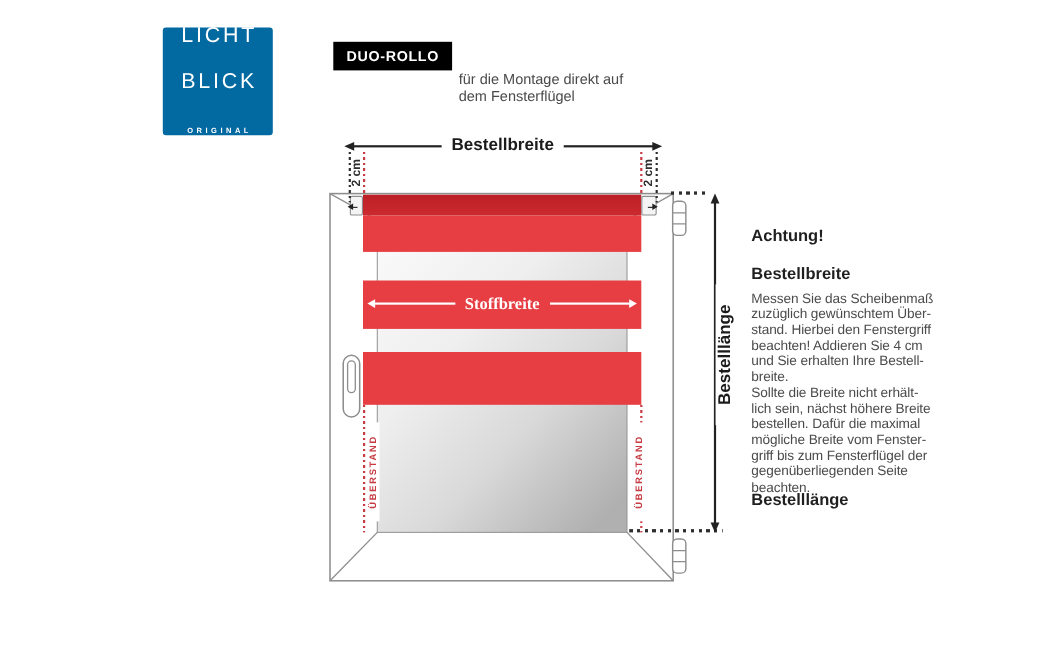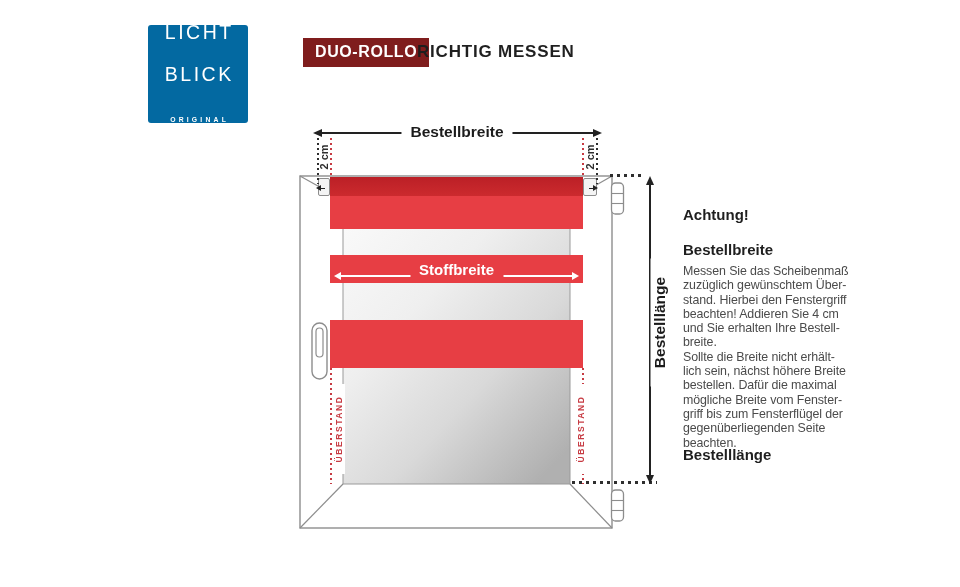--- a/index.html
+++ b/index.html
@@ -9,21 +9,21 @@
   }
   .abs{position:absolute;}
 
   
   #logo{left:100px;top:25px;width:100px;height:98px;background:#0369a1;border-radius:3px;
     display:flex;flex-direction:column;align-items:center;justify-content:space-between;margin-left:48px;}
   .logo-line{color:#fff;font-size:19.5px;font-weight:500;letter-spacing:2.5px;line-height:15px;text-indent:2.5px;}
   .logo-tagline{color:#fff;font-size:6.8px;font-weight:600;letter-spacing:3.2px;margin-top:8px;text-indent:3.2px;}
 
   
-  #badge{left:303px;top:38px;background:#7f1d1d;color:#fff;font-size:16px;font-weight:700;
+  #badge{left:303px;top:38px;background:#000000;color:#fff;font-size:13px;font-weight:700;
     letter-spacing:.6px;padding:5px 12px 6px 12px;}
   #title{left:417px;top:42px;font-size:17px;font-weight:700;letter-spacing:.8px;color:#1f1f1f;}
   #subtitle{left:417px;top:64px;font-size:13.2px;line-height:15.6px;color:#4a4a4a;white-space:pre-line;}
 
   
   .info-section{left:683px;width:175px;}
   .info-heading{font-size:15px;font-weight:700;color:#1f1f1f;margin:0 0 6px 0;}
   .info-body{font-size:12.4px;line-height:14.3px;color:#4b4b4b;white-space:pre-line;letter-spacing:-.1px;}
   #section-achtung{top:170px;margin-top:36px;}
   #section-bestellbreite{top:241px;}
@@ -49,42 +49,43 @@
 
   .two-cm{font-size:11px;font-weight:700;color:#2e2e2e;white-space:nowrap;background:transparent;}
   .ueberstand{font-size:8.5px;font-weight:700;color:#c73b43;letter-spacing:1.6px;background:#fff;
     padding:0 3px;white-space:nowrap;}
 
   
   .band{left:330px;width:253px;background:#e73e44;}
   #tube{left:330px;top:177px;width:253px;height:19px;background:linear-gradient(#bb2026,#cc2a2e);}
   .cap{top:178px;width:12px;height:18px;background:#f4f4f4;border:1px solid #8d8d8d;border-radius:2px;box-sizing:border-box;}
   #band1{top:196px;height:33px;}
-  #band2{top:255px;height:28px;}
+  #band2{top:255px;height:44px;font-family:Liberation Serif, serif;}
   #band3{top:320px;height:48px;}
   .stoff-line{position:absolute;left:7px;right:7px;top:20px;height:1.6px;background:#fff;}
   .stoff-tri{position:absolute;width:0;height:0;top:17px;}
   .stoff-tri.l{left:4px;border-top:4px solid transparent;border-bottom:4px solid transparent;border-right:7px solid #fff;}
   .stoff-tri.r{right:4px;border-top:4px solid transparent;border-bottom:4px solid transparent;border-left:7px solid #fff;}
   .stoff-label{position:absolute;left:50%;top:50%;transform:translate(-50%,-50%);
     background:#e73e44;color:#fff;font-size:15px;font-weight:700;padding:0 9px;white-space:nowrap;}
 </style>
 </head>
 <body>
 
 <div id="stage">
 
   <div class="abs" id="logo">
     <div class="logo-line">LICHT</div>
     <div class="logo-line">BLICK</div>
     <div class="logo-tagline">ORIGINAL</div>
   </div>
 
   <div class="abs" id="badge">DUO-ROLLO</div>
-  <div class="abs" id="title">RICHTIG MESSEN</div>
+  <div class="abs" id="subtitle">für die Montage direkt auf
+dem Fensterflügel</div>
 
   <svg class="abs" style="left:295px;top:170px;" width="340" height="365" viewBox="0 0 340 365">
     <defs>
       <linearGradient id="glassGrad" x1="0" y1="0" x2="0.85" y2="1">
         <stop offset="0" stop-color="#fbfbfb"></stop>
         <stop offset="0.38" stop-color="#efefef"></stop>
         <stop offset="0.68" stop-color="#d9d9d9"></stop>
         <stop offset="1" stop-color="#b0b0b0"></stop>
       </linearGradient>
     </defs>

